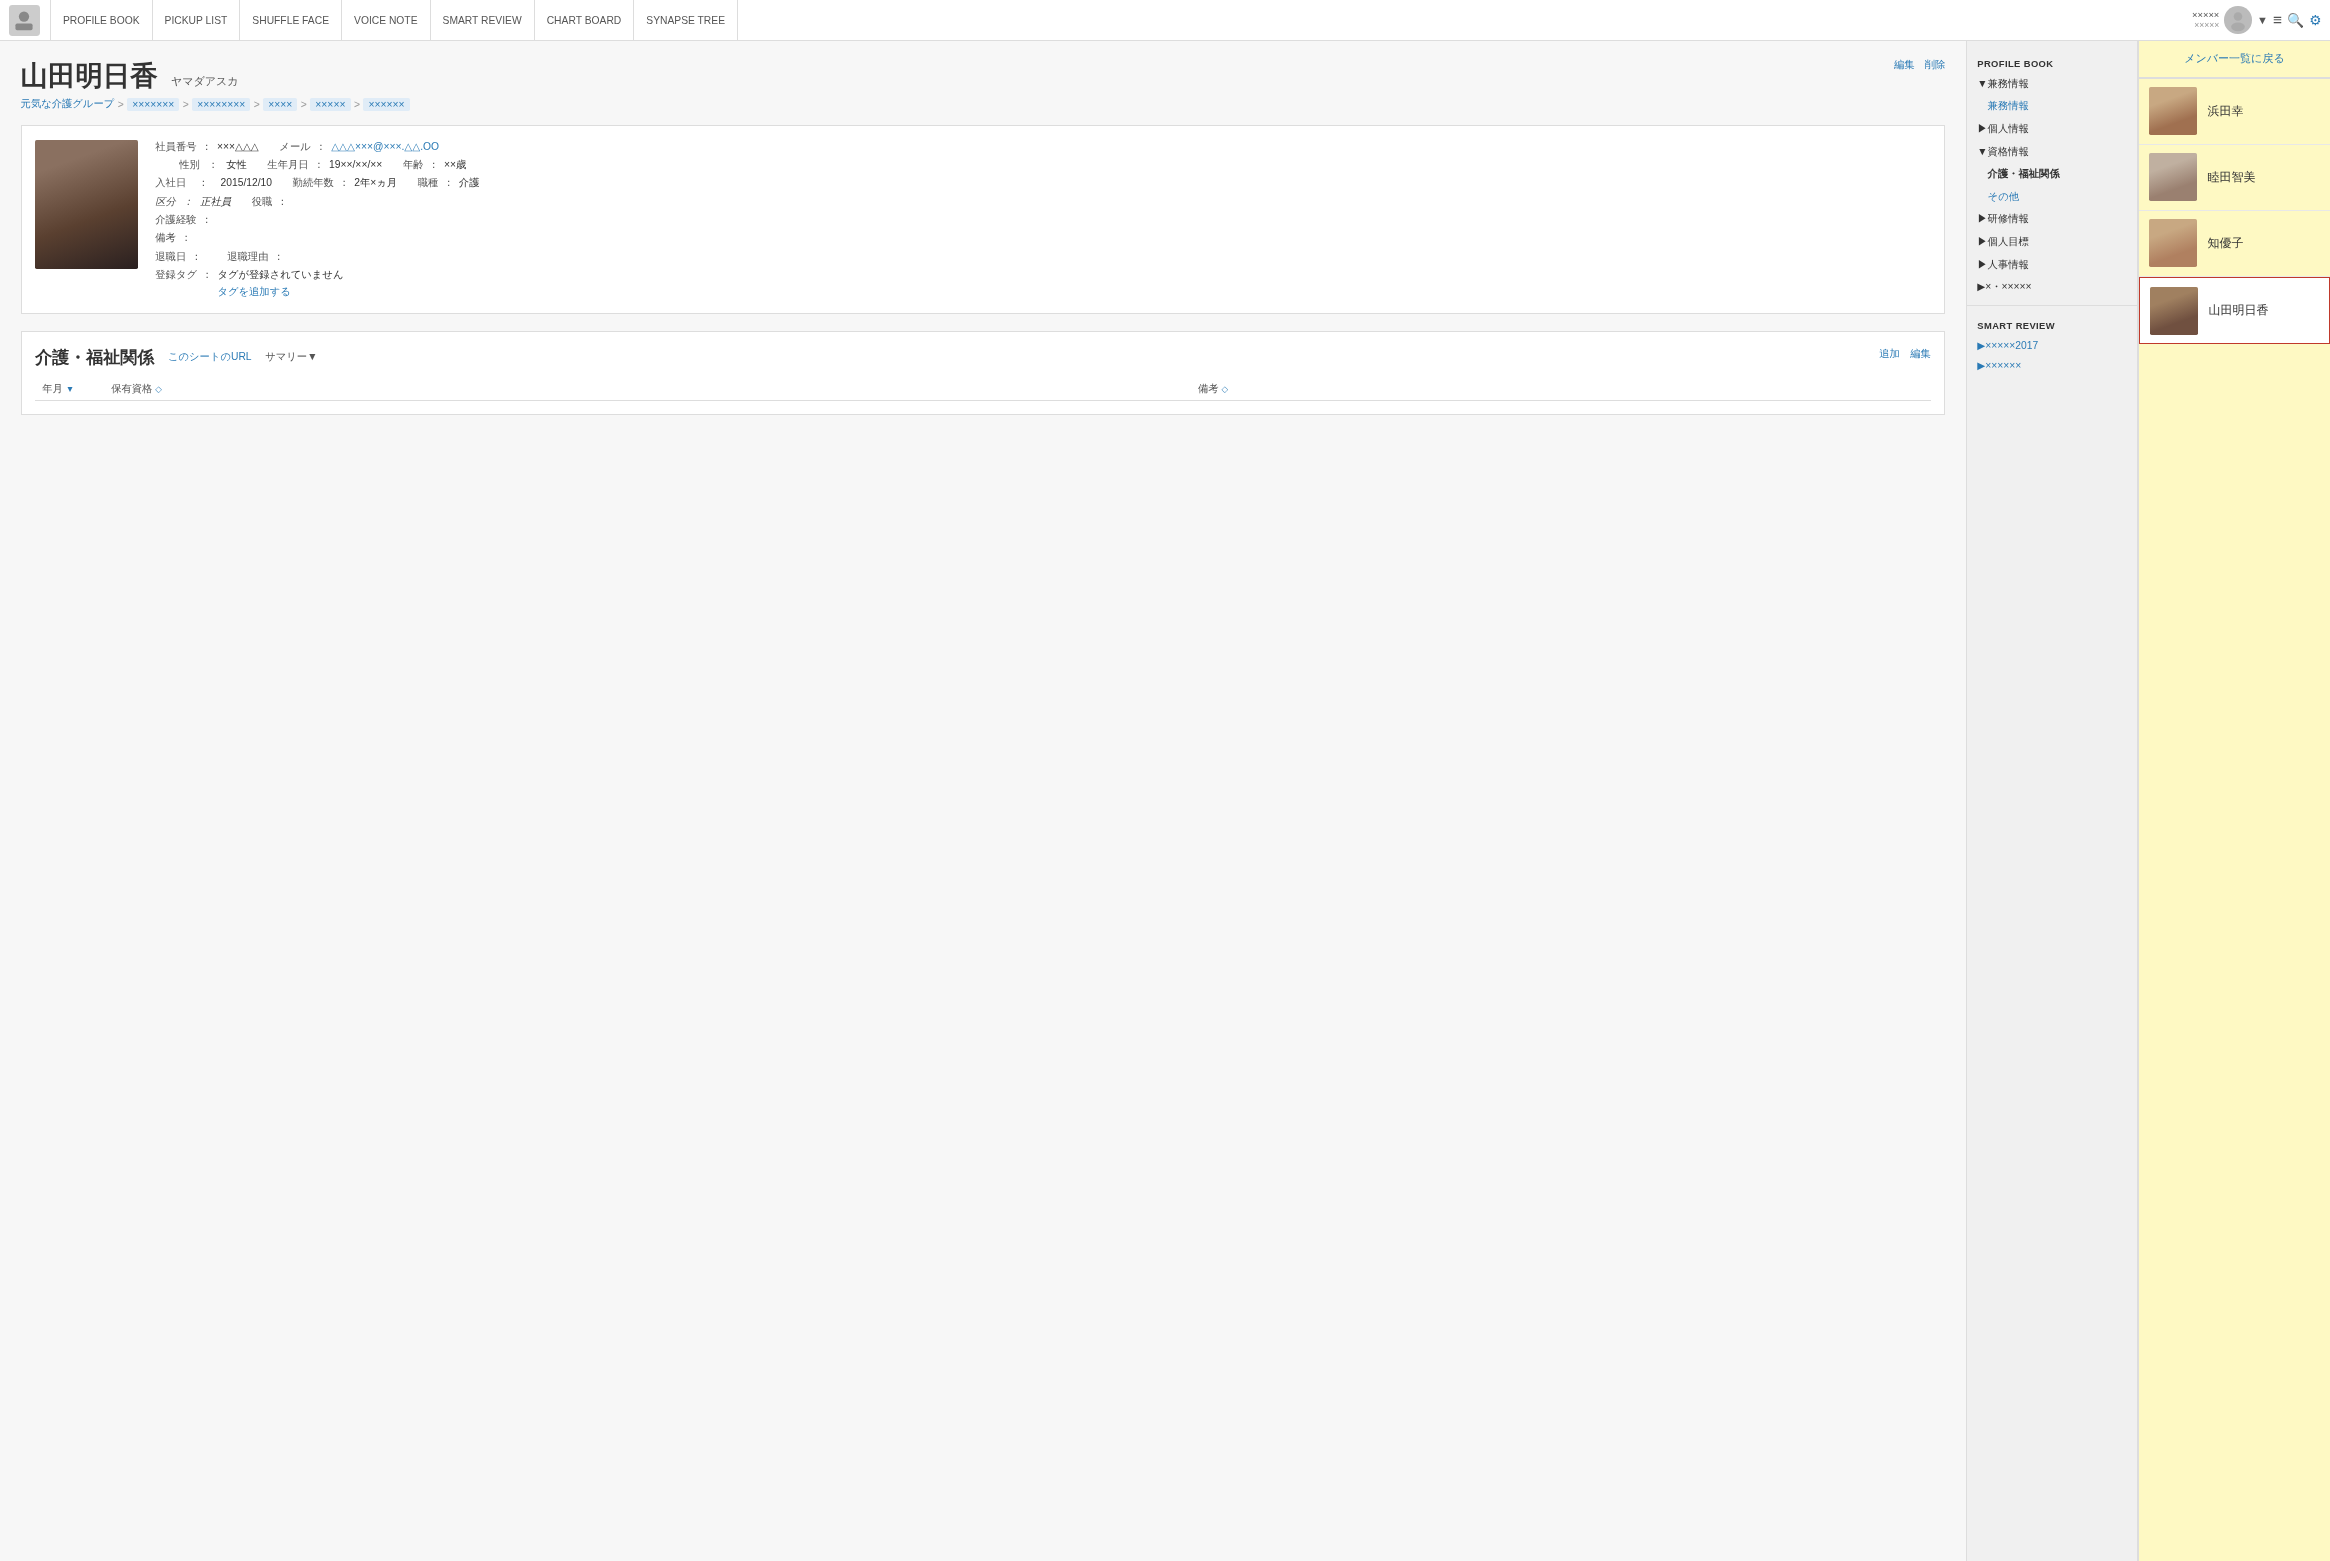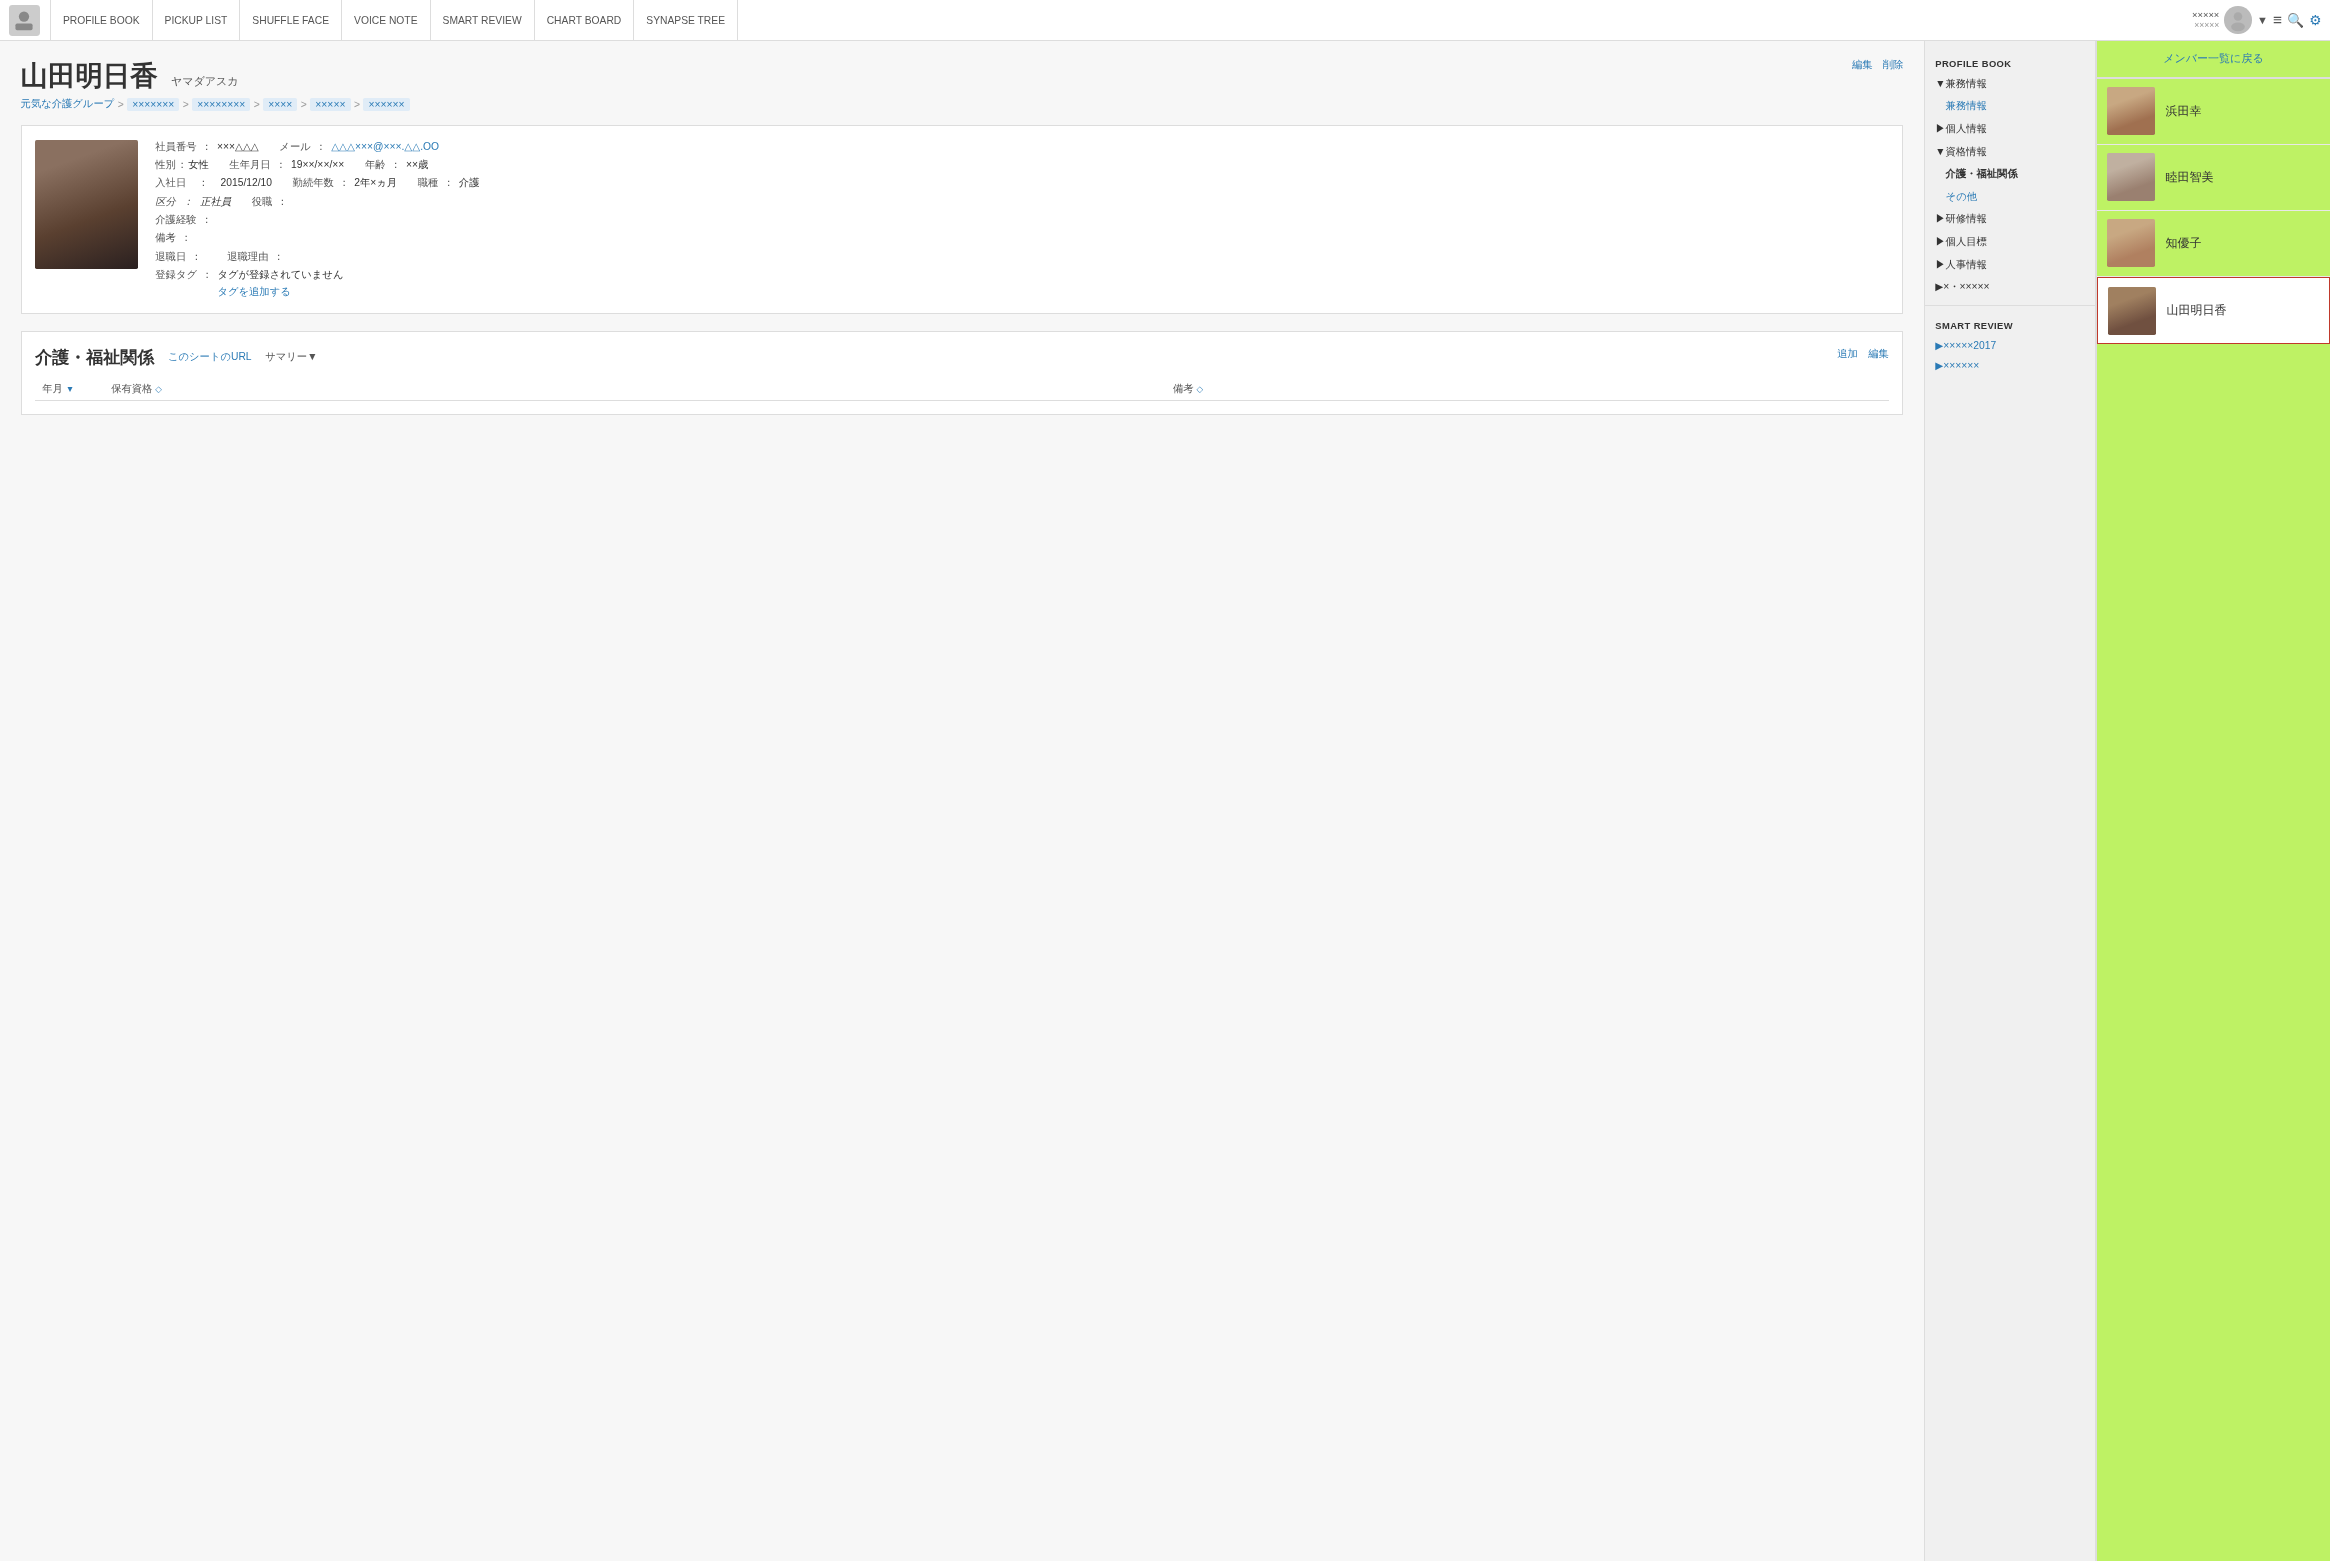--- a/index.html
+++ b/index.html
@@ -71,21 +71,21 @@
     .middle-sidebar {
       width: 172px; background: #f0f0f0; border-left: 0.9px solid #ddd; border-right: 0.9px solid #ddd;
       overflow-y: auto; padding: 10.3px 0;
     }
     .sidebar-section-title { font-size: 9.4px; font-weight: bold; color: #333; padding: 6.9px 10.3px 3.4px; letter-spacing: 0.4px; }
     .sidebar-item { padding: 4.3px 10.3px; font-size: 10.3px; cursor: pointer; display: flex; align-items: center; gap: 3.4px; }
     .sidebar-item.sub { padding-left: 20.6px; }
     .sidebar-divider { height: 0.9px; background: #ddd; margin: 6.9px 0; }
 
     
-    .right-panel { width: 234px; background: #bef264; border-left: 0.9px solid #ddd; overflow-y: auto; }
+    .right-panel { width: 192px; background: #fef9c3; border-left: 0.9px solid #ddd; overflow-y: auto; }
     .right-panel-header { padding: 10.3px 13.7px; border-bottom: 0.9px solid #ddd; text-align: center; }
     .back-link { color: #2a7ab5; font-size: 11px; cursor: pointer; }
     .right-panel-divider { height: 0.9px; background: #ddd; }
     .member-item { display: flex; align-items: center; gap: 10.3px; padding: 8.6px 10.3px; cursor: pointer; border-bottom: 0.9px solid #e8e8e8; }
     .member-item.selected { border: 1.7px solid #c0392b; background: #fff; }
     .member-avatar { width: 48px; height: 48px; border-radius: 1.7px; background: #bbb; flex-shrink: 0; overflow: hidden; }
     .member-name { font-size: 12px; color: #333; }
 
     
     .avatar-hamada { background: linear-gradient(160deg, #c8a882 30%, #a07050 70%); }
@@ -175,21 +175,21 @@
             <span>×××△△△</span>
           </div>
           <div style="display:flex;gap:5.1px;align-items:baseline;">
             <span style="color:#555;">メール</span>
             <span style="color:#555;">：</span>
             <span style="color:#2a7ab5;">△△△×××@×××.△△.OO</span>
           </div>
         </div>
 
         <div style="display:flex;gap:20.6px;margin-bottom:4.3px;font-size:10.3px;flex-wrap:wrap;">
-          <div style="display:flex;gap:1px;align-items:baseline;">
+          <div style="display:flex;gap:8px;align-items:baseline;margin-left:24px;">
             <span style="color:#555;">性別</span>
             <span style="color:#555;">：</span>
             <span>女性</span>
           </div>
           <div style="display:flex;gap:5.1px;align-items:baseline;">
             <span style="color:#555;">生年月日</span>
             <span style="color:#555;">：</span>
             <span>19××/××/××</span>
           </div>
           <div style="display:flex;gap:5.1px;align-items:baseline;">

